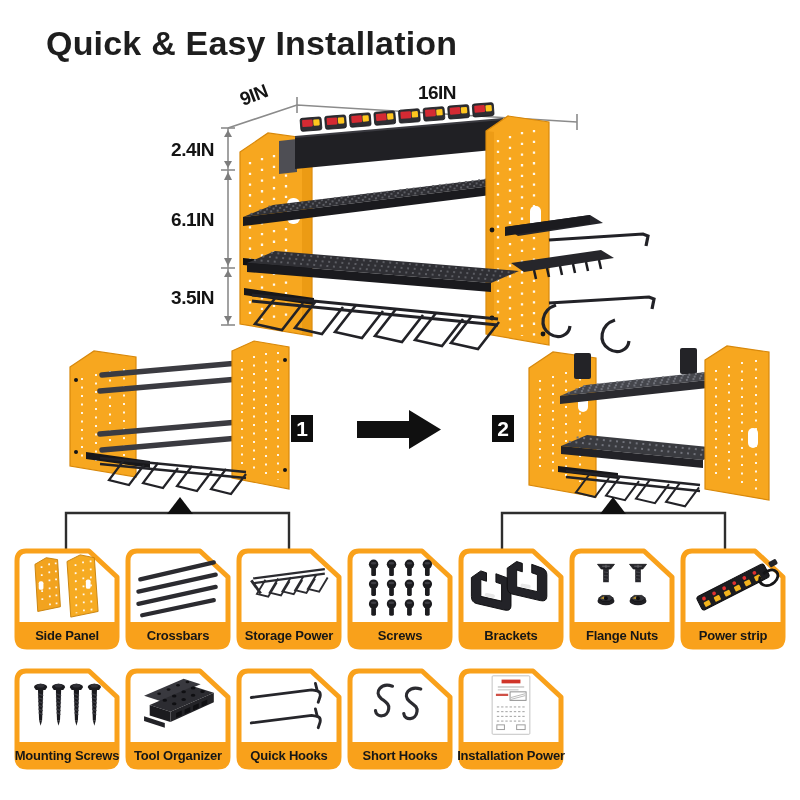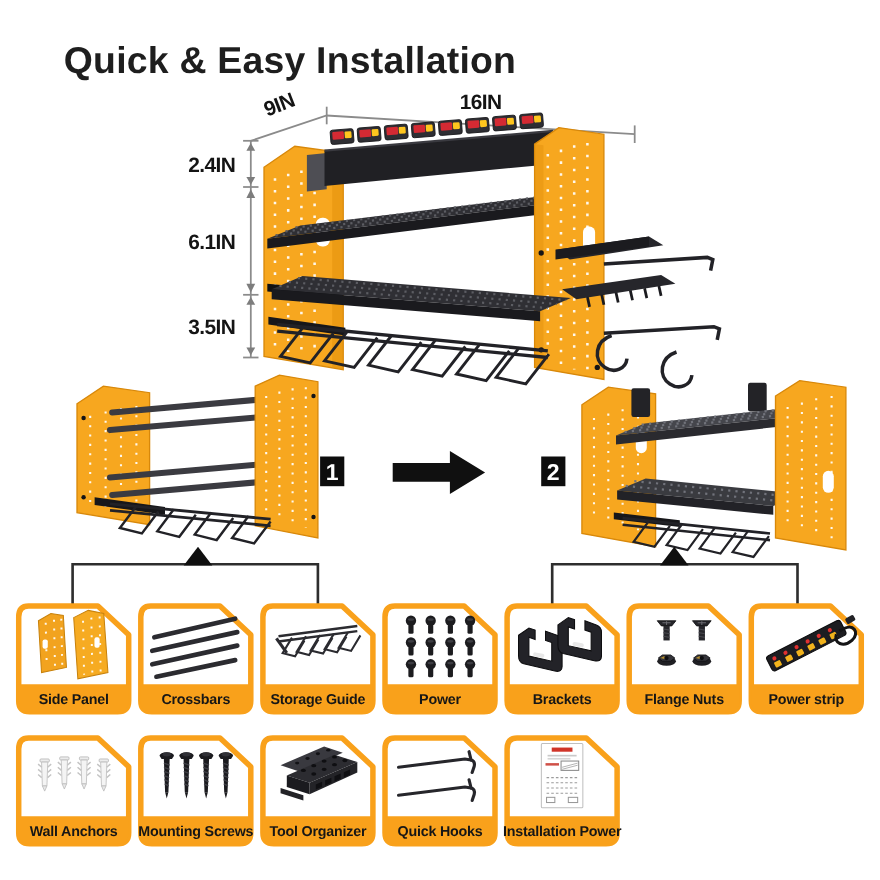--- a/index.html
+++ b/index.html
@@ -1,21 +1,21 @@
 <!DOCTYPE html>
 <html><head>
 <meta charset="utf-8">
 <style>
   html,body{margin:0;padding:0;}
   body{
     width:800px;height:800px;position:relative;background:#ffffff;overflow:hidden;
     font-family:"Liberation Sans", sans-serif;
   }
   #page-title{
-    position:absolute;left:42px;top:20px;margin:16px;
+    position:absolute;left:42px;top:20px;margin:4px;
     font-size:34px;font-weight:700;color:#1e1e1e;letter-spacing:.2px;
   }
   #hero{position:absolute;left:0;top:0;width:800px;height:555px;}
   .dimline{stroke:#8b8b8b;stroke-width:1.6;fill:none;}
   .dimtick{stroke:#8b8b8b;stroke-width:1.6;}
   .dimarrow{fill:#7d7d7d;}
   .dimtext{fill:#141414;font-weight:700;font-size:19px;letter-spacing:-.5px;}
   .peg{stroke:#ffffff;stroke-width:2.3;stroke-dasharray:2.3 8.4;opacity:.92;}
   .pegs{stroke:#ffffff;stroke-width:1.9;stroke-dasharray:1.9 6.6;opacity:.92;}
   .meshdot{stroke:#5c5d63;stroke-width:2;stroke-dasharray:2 4.6;fill:none;}
@@ -358,21 +358,21 @@
           <g stroke-width="2">
             <path d="M25,28.3 l-9,15 l12,3 l9,-15"></path>
             <path d="M38.5,27 l-9,15 l12,3 l9,-15"></path>
             <path d="M52,25.7 l-9,15 l12,3 l9,-15"></path>
             <path d="M65.5,24.4 l-9,15 l12,3 l9,-15"></path>
             <path d="M79,23.1 l-9,15 l12,3 l9,-15"></path>
           </g>
         </g>
       </svg>
     </div>
-    <div class="card-label">Storage Guide</div>
+    <div class="card-label">Storage Power</div>
   </div>
 
   <div class="card">
     <svg class="card-frame" viewBox="0 0 106 102" preserveAspectRatio="none">
       <path class="frame-outline" d="M12,3 H75 L103,29 V89 Q103,99 93,99 H13 Q3,99 3,89 V13 Q3,3 12,3 Z"></path>
       <path class="frame-band" d="M3,74 H103 V89 Q103,99 93,99 H13 Q3,99 3,89 Z"></path>
     </svg>
     <div class="thumb">
       <svg viewBox="0 0 100 70">
         <defs>
@@ -389,21 +389,21 @@
         <use href="#scr" x="22" y="33"></use>
           <use href="#scr" x="41" y="33"></use>
           <use href="#scr" x="60" y="33"></use>
           <use href="#scr" x="79" y="33"></use>
         <use href="#scr" x="22" y="54"></use>
           <use href="#scr" x="41" y="54"></use>
           <use href="#scr" x="60" y="54"></use>
           <use href="#scr" x="79" y="54"></use>
       </svg>
     </div>
-    <div class="card-label">Power</div>
+    <div class="card-label">Screws</div>
   </div>
 
 
   <div class="card">
     <svg class="card-frame" viewBox="0 0 106 102" preserveAspectRatio="none">
       <path class="frame-outline" d="M12,3 H75 L103,29 V89 Q103,99 93,99 H13 Q3,99 3,89 V13 Q3,3 12,3 Z"></path>
       <path class="frame-band" d="M3,74 H103 V89 Q103,99 93,99 H13 Q3,99 3,89 Z"></path>
     </svg>
     <div class="thumb">
       <svg viewBox="0 0 100 70">
@@ -480,46 +480,20 @@
         </g>
         <path d="M82,22 C96,12 102,24 94,31 C86,38 76,34 79,25" stroke="#141416" stroke-width="3" fill="none"></path>
         <g transform="rotate(-30 92 11)">
             <rect x="88" y="8" width="9" height="6" rx="1.5" fill="#222226"></rect>
           </g>
       </svg>
     </div>
     <div class="card-label">Power strip</div>
   </div>
 
-  <div class="card">
-    <svg class="card-frame" viewBox="0 0 106 102" preserveAspectRatio="none">
-      <path class="frame-outline" d="M12,3 H75 L103,29 V89 Q103,99 93,99 H13 Q3,99 3,89 V13 Q3,3 12,3 Z"></path>
-      <path class="frame-band" d="M3,74 H103 V89 Q103,99 93,99 H13 Q3,99 3,89 Z"></path>
-    </svg>
-    <div class="thumb">
-      <svg viewBox="0 0 100 70">
-        <defs>
-          <g id="anch">
-            <rect x="-4.5" y="0" width="9" height="3" rx="1" fill="#ececec" stroke="#b8b8b8" stroke-width=".8"></rect>
-            <path d="M-3,3 L3,3 L2.2,26 L-2.2,26 Z" fill="#f4f4f4" stroke="#bcbcbc" stroke-width=".8"></path>
-            <g stroke="#c4c4c4" stroke-width="1.4">
-              <path d="M-2.8,8 l-3.5,-3 M-2.8,13 l-3.5,-3 M-2.8,18 l-3.5,-3"></path>
-              <path d="M2.8,8 l3.5,-3 M2.8,13 l3.5,-3 M2.8,18 l3.5,-3"></path>
-            </g>
-            <path d="M-2.2,26 L0,31 L2.2,26 Z" fill="#e8e8e8" stroke="#bcbcbc" stroke-width=".8"></path>
-          </g>
-        </defs>
-        <use href="#anch" x="22" y="18"></use>
-          <use href="#anch" x="41" y="16"></use>
-          <use href="#anch" x="60" y="16"></use>
-          <use href="#anch" x="79" y="18"></use>
-      </svg>
-    </div>
-    <div class="card-label">Wall Anchors</div>
-  </div>
 
   <div class="card">
     <svg class="card-frame" viewBox="0 0 106 102" preserveAspectRatio="none">
       <path class="frame-outline" d="M12,3 H75 L103,29 V89 Q103,99 93,99 H13 Q3,99 3,89 V13 Q3,3 12,3 Z"></path>
       <path class="frame-band" d="M3,74 H103 V89 Q103,99 93,99 H13 Q3,99 3,89 Z"></path>
     </svg>
     <div class="thumb">
       <svg viewBox="0 0 100 70">
         <defs>
           <g id="mscr">
@@ -596,20 +570,35 @@
           <path d="M10,26 L74,18 L80,19 Q84,20 83,25 L81,31"></path>
           <path d="M78,11 L80,19"></path>
           <path d="M10,53 L74,45 L80,46 Q84,47 83,52 L81,58"></path>
           <path d="M78,38 L80,46"></path>
         </g>
       </svg>
     </div>
     <div class="card-label">Quick Hooks</div>
   </div>
 
+  <div class="card">
+    <svg class="card-frame" viewBox="0 0 106 102" preserveAspectRatio="none">
+      <path class="frame-outline" d="M12,3 H75 L103,29 V89 Q103,99 93,99 H13 Q3,99 3,89 V13 Q3,3 12,3 Z"></path>
+      <path class="frame-band" d="M3,74 H103 V89 Q103,99 93,99 H13 Q3,99 3,89 Z"></path>
+    </svg>
+    <div class="thumb">
+      <svg viewBox="0 0 100 70">
+        <g stroke="#2b2b30" stroke-width="3.4" stroke-linecap="round" fill="none">
+          <path d="M42,14 C30,10 22,20 30,27 C35,31 39,33 38,38 C37,47 25,48 24,40"></path>
+          <path d="M72,17 C60,13 52,23 60,30 C65,34 69,36 68,41 C67,50 55,51 54,43"></path>
+        </g>
+      </svg>
+    </div>
+    <div class="card-label">Short Hooks</div>
+  </div>
 
   <div class="card">
     <svg class="card-frame" viewBox="0 0 106 102" preserveAspectRatio="none">
       <path class="frame-outline" d="M12,3 H75 L103,29 V89 Q103,99 93,99 H13 Q3,99 3,89 V13 Q3,3 12,3 Z"></path>
       <path class="frame-band" d="M3,74 H103 V89 Q103,99 93,99 H13 Q3,99 3,89 Z"></path>
     </svg>
     <div class="thumb">
       <svg viewBox="0 0 100 70">
         <rect x="30" y="3" width="40" height="62" rx="1" fill="#ffffff" stroke="#bfbfbf"></rect>
         <rect x="40" y="7" width="20" height="4" fill="#D03428"></rect>

